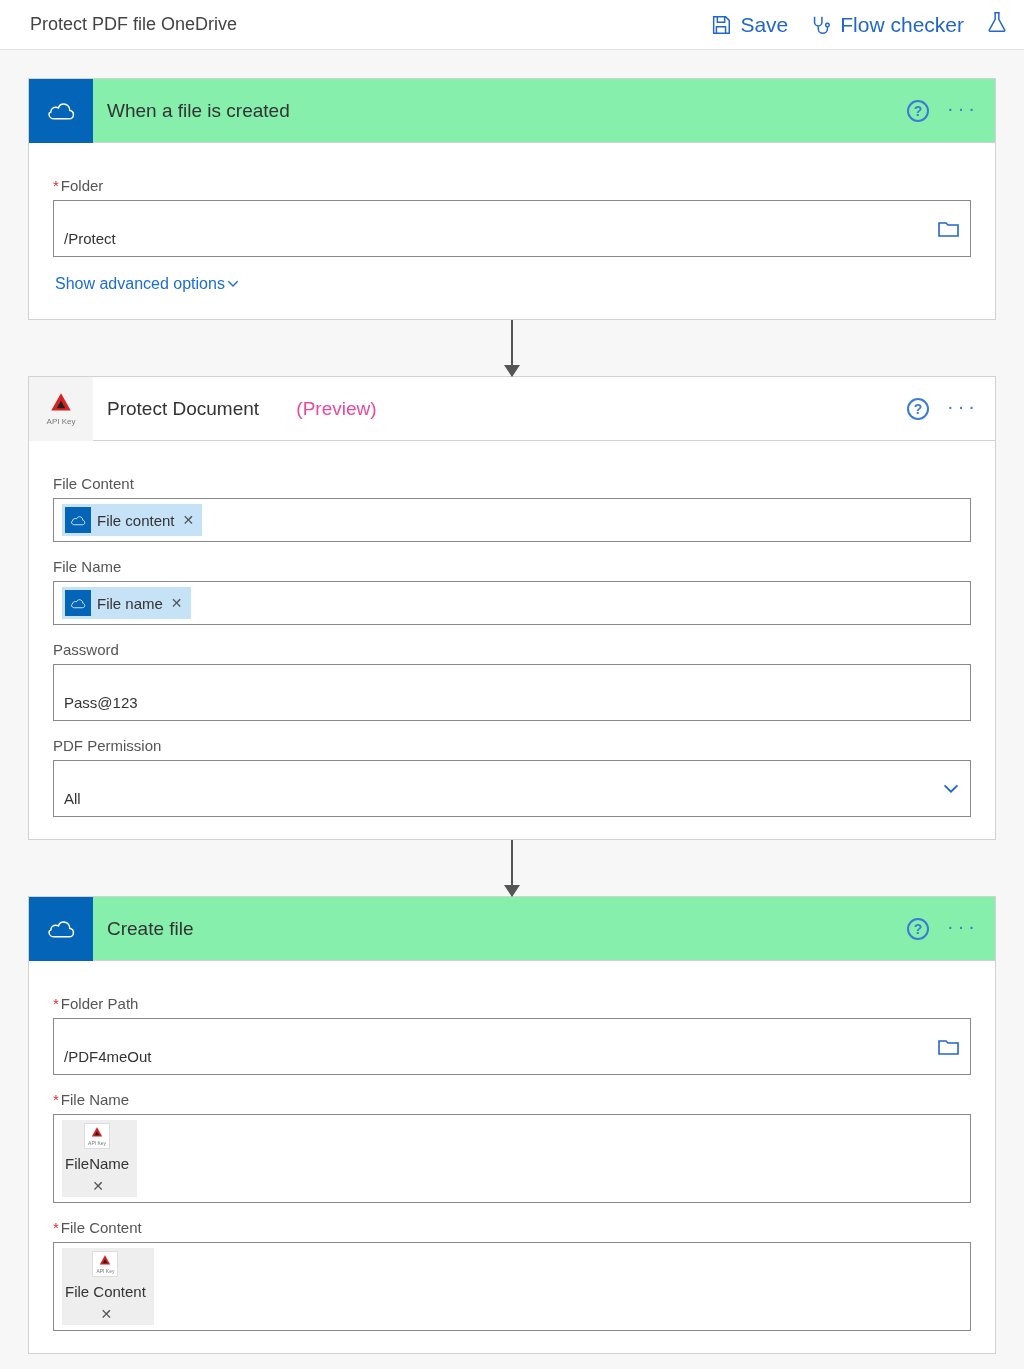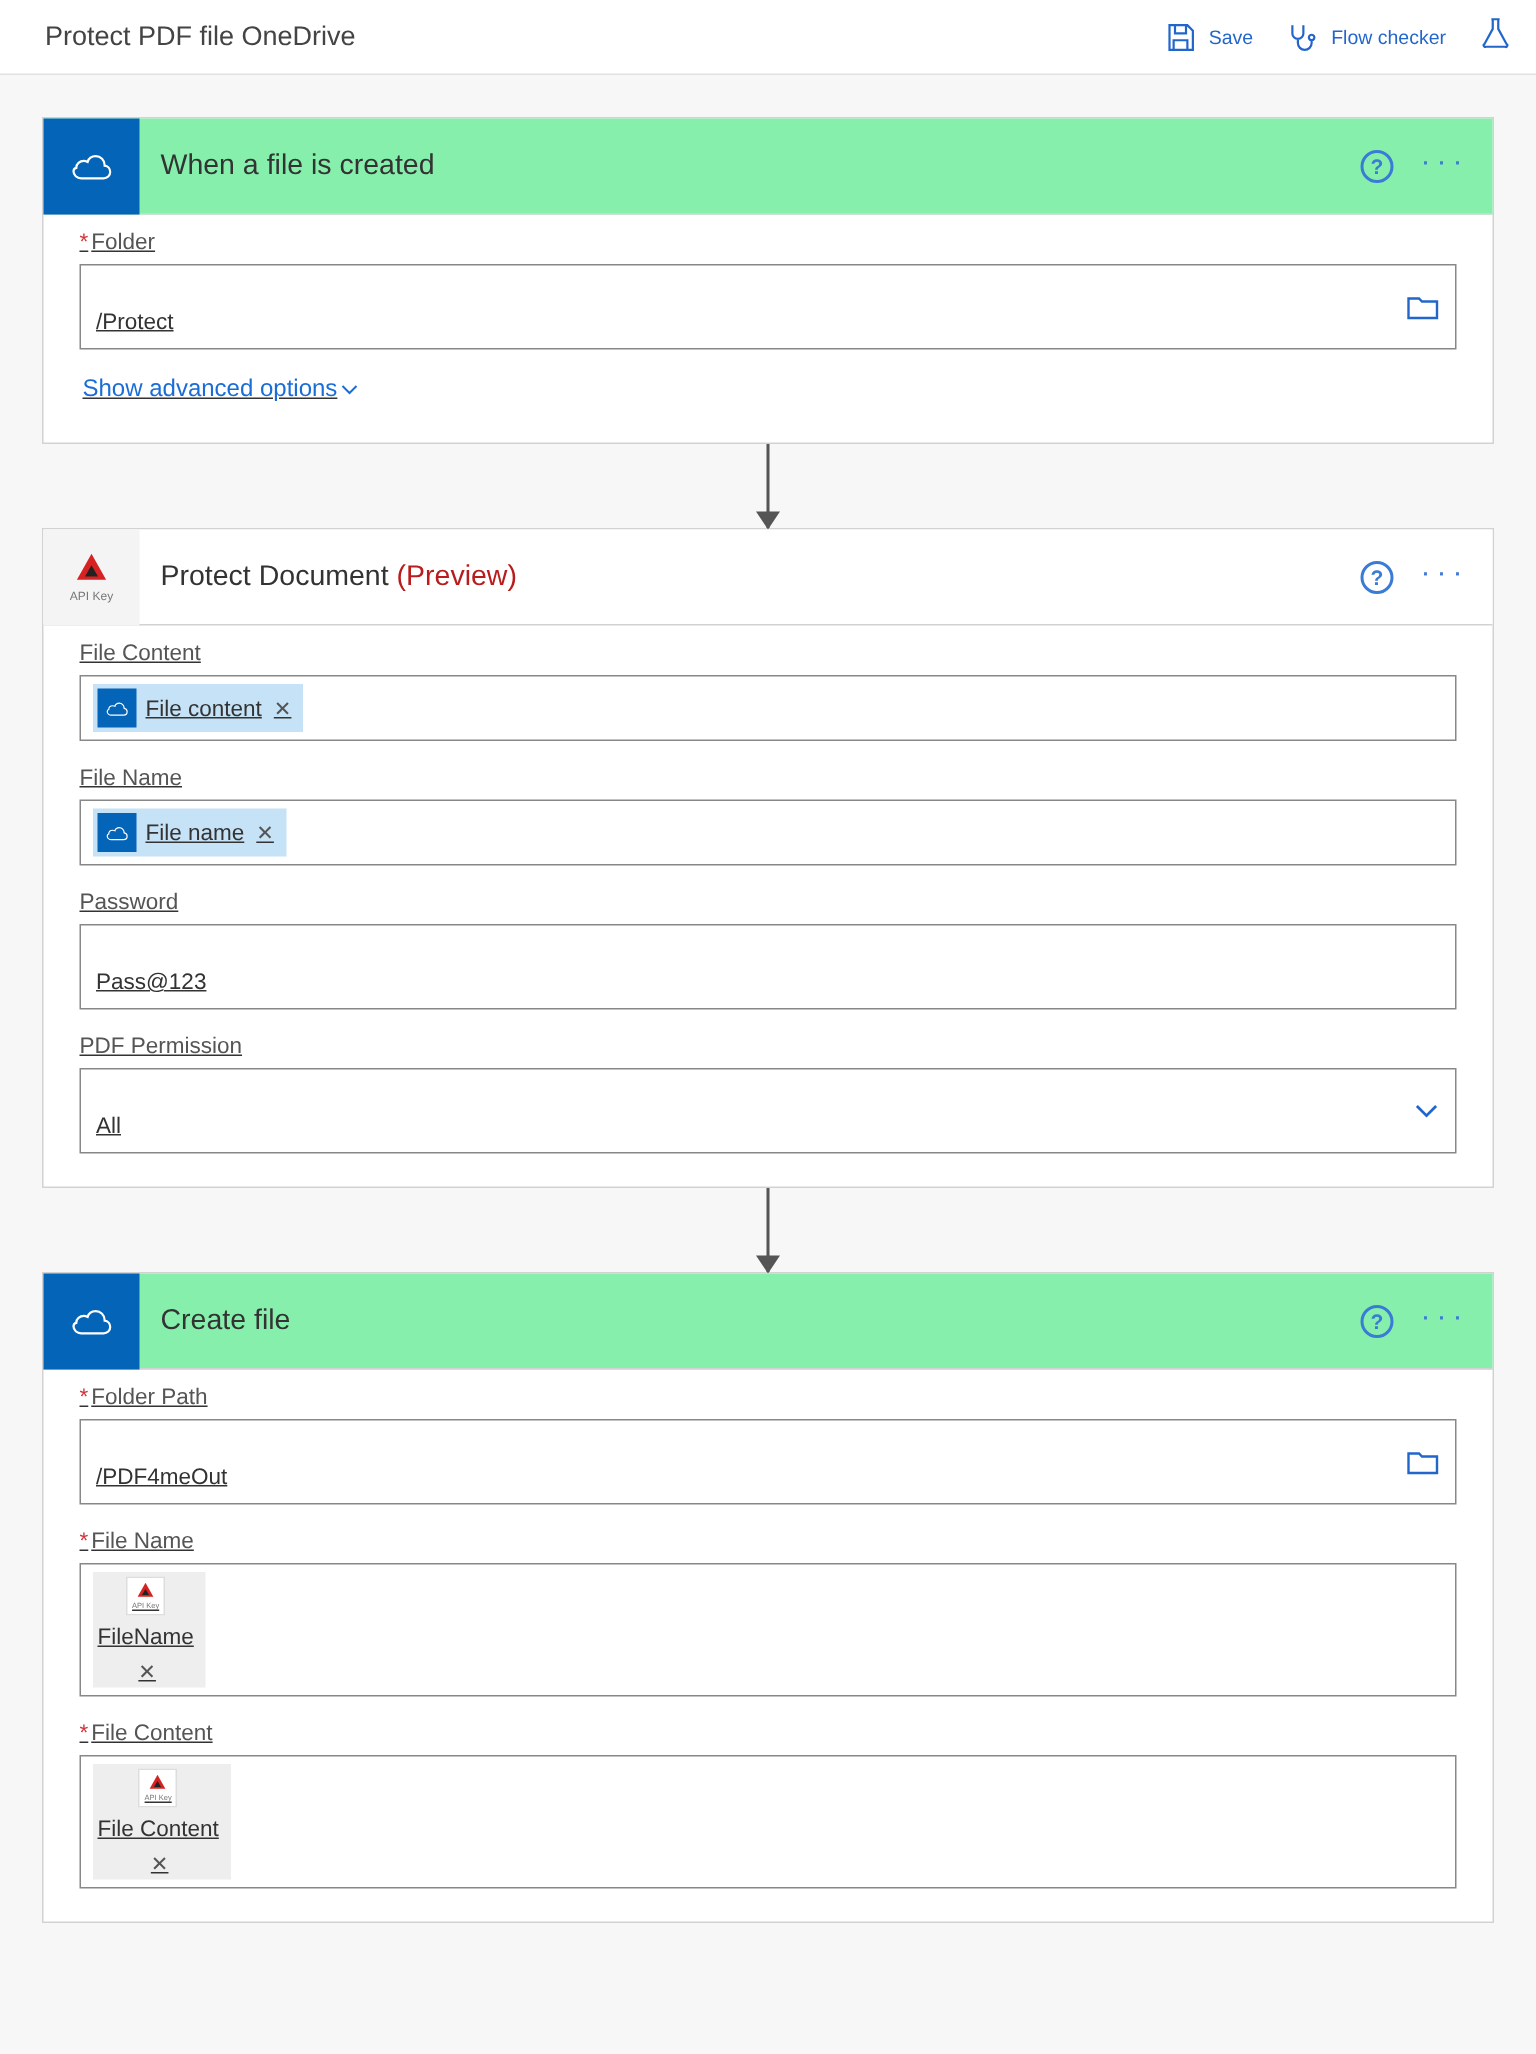--- a/index.html
+++ b/index.html
@@ -15,21 +15,21 @@
     background: #fff;
     border-bottom: 1px solid #e1e1e1;
     display: flex;
     align-items: center;
     padding: 0 16px 0 30px;
     color: #555;
     font-size: 18px;
   }
   .topbar-title { flex: 1; color:#444; }
   .topbar-actions { display: flex; align-items: center; gap: 22px; }
-  .topbar-btn { display: flex; align-items: center; gap: 8px; color: #2266cc; cursor: pointer; font-size: 13px;}
+  .topbar-btn { display: flex; align-items: center; gap: 8px; color: #2266cc; cursor: pointer; font-size: 21px;}
   .topbar-btn svg { width: 22px; height: 22px; }
   .topbar-iconbtn { color:#2266cc; cursor:pointer; }
 
   .canvas { padding: 28px; display: flex; flex-direction: column; align-items: center; }
   .card {
     width: 100%;
     background: #fff;
     border: 1px solid #d2d2d2;
   }
   .card-header {
@@ -43,29 +43,29 @@
   .card-header.blue { background: #86efac; border-bottom: 1px solid #d2d2d2;}
   .card-header.white { background: #fff; border-bottom: 1px solid #d2d2d2;}
   .card-icon {
     width: 64px; height: 64px;
     display: flex; align-items: center; justify-content: center;
     flex-shrink: 0;
   }
   .card-icon.blue { background: #0364b8; }
   .card-icon.gray { background: #f4f4f4; flex-direction:column; }
   .card-title { font-size: 19px; color: #333; flex: 1; }
-  .preview-tag { color:#b91c1c; }
+  .preview-tag { color:#ec4899;margin-left:32px; }
   .card-actions { display: flex; align-items: center; gap: 18px; color: #3a7bd5; }
   .help-circle {
     width: 22px; height: 22px; border: 2px solid #3a7bd5; border-radius: 50%;
     display: flex; align-items: center; justify-content: center;
     font-size: 14px; font-weight: bold; cursor: pointer; color:#3a7bd5;
   }
   .dots { font-size: 20px; letter-spacing: 4px; cursor: pointer; color:#3a7bd5; line-height:1; margin-top:-6px;}
-  .card-body { padding: 4px 24px 22px 24px; text-decoration: underline; }
+  .card-body { padding: 28px 24px 22px 24px; }
   .field-label { font-size: 15px; color: #555; margin-bottom: 6px; margin-top: 16px; }
   .field-label.first { margin-top: 6px; }
   .req { color: #d13438; margin-right: 2px; }
   .input-row {
     border: 1px solid #888; min-height: 40px;
     display: flex; align-items: center; padding: 5px 8px;
     gap: 6px; position: relative; background:#fff;
   }
   .input-text { flex: 1; font-size: 15px; color: #333; outline: none; border: none; padding: 4px 2px; margin-top: 20px; }
   .folder-icon { width: 22px; height: 18px; color: #2266cc; cursor: pointer; margin-right:2px;}

